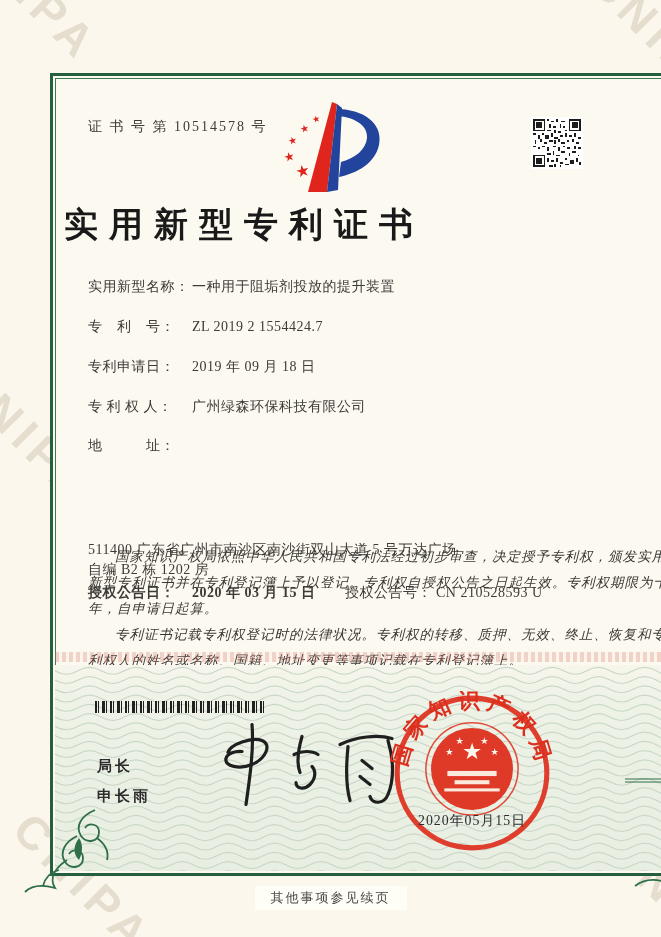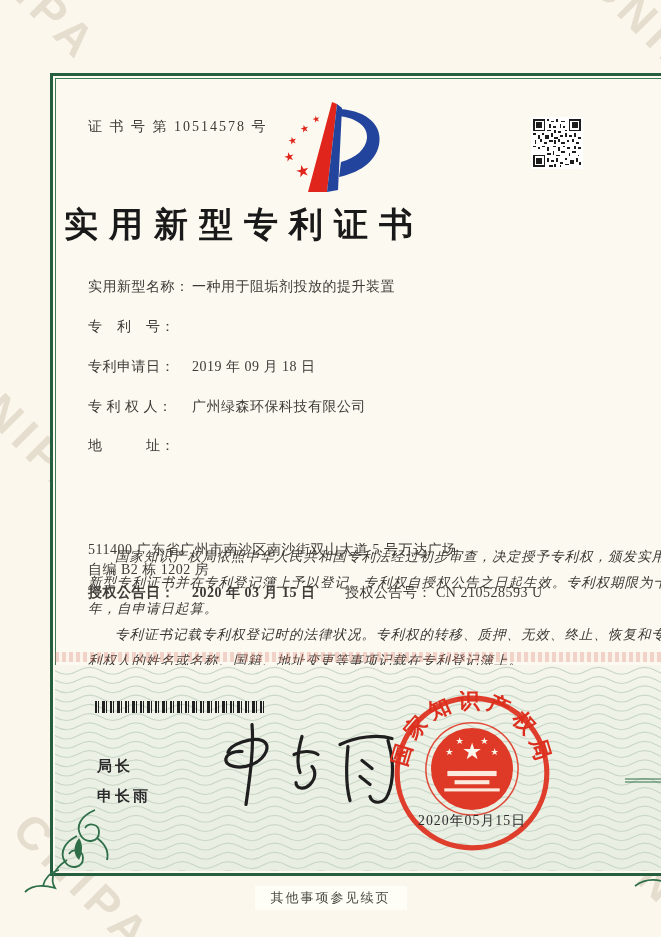--- a/index.html
+++ b/index.html
@@ -178,20 +178,21 @@
 
     <div class="title">实用新型专利证书</div>
 
     <div class="fields">
       <div class="frow">
         <span class="lbl">实用新型名称：</span>
         <span class="val">一种用于阻垢剂投放的提升装置</span>
       </div>
       <div class="frow">
         <span class="lbl">专　利　号：</span>
+        <span class="val">ZL 2019 2 1554424.7</span>
       </div>
       <div class="frow">
         <span class="lbl">专利申请日：</span>
         <span class="val">2019 年 09 月 18 日</span>
       </div>
       <div class="frow">
         <span class="lbl">专 利 权 人：</span>
         <span class="val">广州绿森环保科技有限公司</span>
       </div>
       <div class="frow addr">

